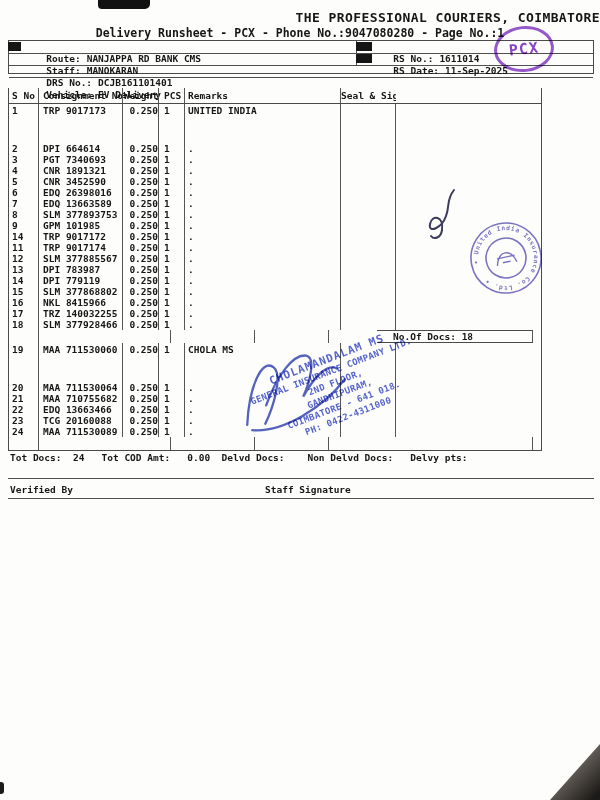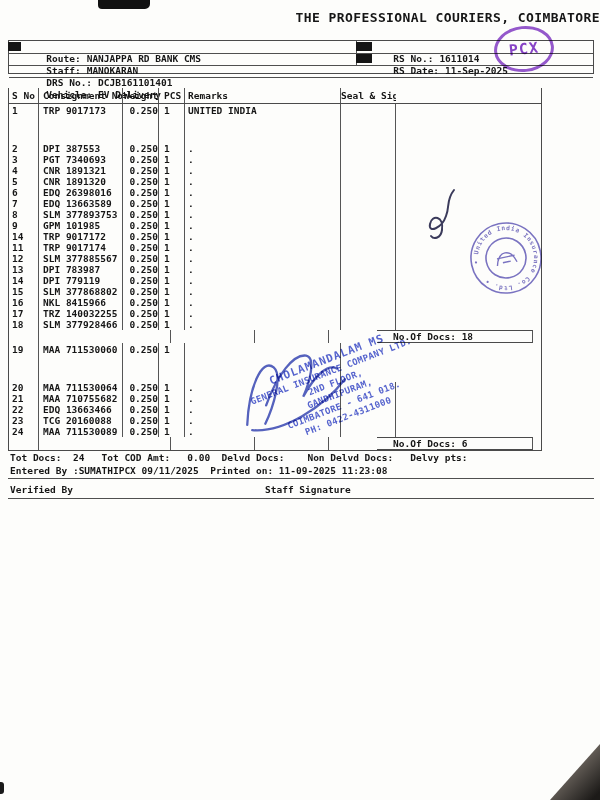--- a/index.html
+++ b/index.html
@@ -84,20 +84,21 @@
                    background:linear-gradient(135deg, #b5aea6 0%, #6e6760 40%, #1c1a18 92%); }
   .edge-mark { position:absolute; left:0; top:782px; width:4px; height:12px;
                background:#1a1a1a; border-radius:0 3px 3px 0; }
 </style>
 </head>
 <body>
 
 <div id="page">
 
   <div class="doc-title">THE PROFESSIONAL COURIERS, COIMBATORE</div>
+  <div class="doc-subtitle">Delivery Runsheet - PCX - Phone No.:9047080280 - Page No.:1</div>
 
   <div class="info-box">
     <div class="info-hline" style="top:12px"></div>
     <div class="info-hline" style="top:24px"></div>
     <div class="info-hline" style="top:36px"></div>
     <div class="info-vline"></div>
 
     <div class="info-row" style="top:0;left:3px">
       <span class="ilabel">Route:</span><span>NANJAPPA RD BANK CMS</span>
     </div>
@@ -132,21 +133,21 @@
           <div class="tcell col-sno">1</div>
           <div class="tcell col-consignment">TRP 9017173</div>
           <div class="tcell col-weight">0.250</div>
           <div class="tcell col-pcs">1</div>
           <div class="tcell col-consignee">UNITED INDIA</div>
           <div class="tcell col-remarks"></div>
           <div class="tcell col-seal"></div>
         </div>
         <div class="trow norm">
           <div class="tcell col-sno">2</div>
-          <div class="tcell col-consignment">DPI 387553</div>
+          <div class="tcell col-consignment">DPI 664614</div>
           <div class="tcell col-weight">0.250</div>
           <div class="tcell col-pcs">1</div>
           <div class="tcell col-consignee">.</div>
           <div class="tcell col-remarks"></div>
           <div class="tcell col-seal"></div>
         </div>
         <div class="trow norm">
           <div class="tcell col-sno">3</div>
           <div class="tcell col-consignment">PGT 7340693</div>
           <div class="tcell col-weight">0.250</div>
@@ -159,21 +160,21 @@
           <div class="tcell col-sno">4</div>
           <div class="tcell col-consignment">CNR 1891321</div>
           <div class="tcell col-weight">0.250</div>
           <div class="tcell col-pcs">1</div>
           <div class="tcell col-consignee">.</div>
           <div class="tcell col-remarks"></div>
           <div class="tcell col-seal"></div>
         </div>
         <div class="trow norm">
           <div class="tcell col-sno">5</div>
-          <div class="tcell col-consignment">CNR 1891320</div>
+          <div class="tcell col-consignment">CNR 3452590</div>
           <div class="tcell col-weight">0.250</div>
           <div class="tcell col-pcs">1</div>
           <div class="tcell col-consignee">.</div>
           <div class="tcell col-remarks"></div>
           <div class="tcell col-seal"></div>
         </div>
         <div class="trow norm">
           <div class="tcell col-sno">6</div>
           <div class="tcell col-consignment">EDQ 26398016</div>
           <div class="tcell col-weight">0.250</div>
@@ -297,20 +298,21 @@
           <div class="tcell col-pcs"></div>
           <div class="tcell col-consignee notecell">No.Of Docs: 18</div>
           <div class="tcell col-remarks"></div>
           <div class="tcell col-seal"></div>
         </div>
         <div class="trow first">
           <div class="tcell col-sno">19</div>
           <div class="tcell col-consignment">MAA 711530060</div>
           <div class="tcell col-weight">0.250</div>
           <div class="tcell col-pcs">1</div>
+          <div class="tcell col-consignee">CHOLA MS</div>
           <div class="tcell col-remarks"></div>
           <div class="tcell col-seal"></div>
         </div>
         <div class="trow norm">
           <div class="tcell col-sno">20</div>
           <div class="tcell col-consignment">MAA 711530064</div>
           <div class="tcell col-weight">0.250</div>
           <div class="tcell col-pcs">1</div>
           <div class="tcell col-consignee">.</div>
           <div class="tcell col-remarks"></div>
@@ -350,29 +352,27 @@
           <div class="tcell col-pcs">1</div>
           <div class="tcell col-consignee">.</div>
           <div class="tcell col-remarks"></div>
           <div class="tcell col-seal"></div>
         </div>
         <div class="trow noterow">
           <div class="tcell col-sno"></div>
           <div class="tcell col-consignment"></div>
           <div class="tcell col-weight"></div>
           <div class="tcell col-pcs"></div>
-          <div class="tcell col-consignee notecell">No.Of Docs: 6</div>
           <div class="tcell col-remarks"></div>
           <div class="tcell col-seal"></div>
         </div>
       </div>
   </div>
 
   <div class="footer-line" style="top:452px">Tot Docs:  24   Tot COD Amt:   0.00  Delvd Docs:    Non Delvd Docs:   Delvy pts:</div>
-  <div class="footer-line" style="top:465px">Entered By :SUMATHIPCX 09/11/2025  Printed on: 11-09-2025 11:23:08</div>
   <div class="hrule" style="top:478px"></div>
   <div class="footer-line" style="top:484px">Verified By</div>
   <div class="footer-line" style="top:484px;left:265px">Staff Signature</div>
   <div class="hrule" style="top:498px"></div>
 
   <div class="pcx-stamp stamp-layer">
     <span>PCX</span>
   </div>
 
   <svg class="union-stamp stamp-layer" viewBox="0 0 80 80">

